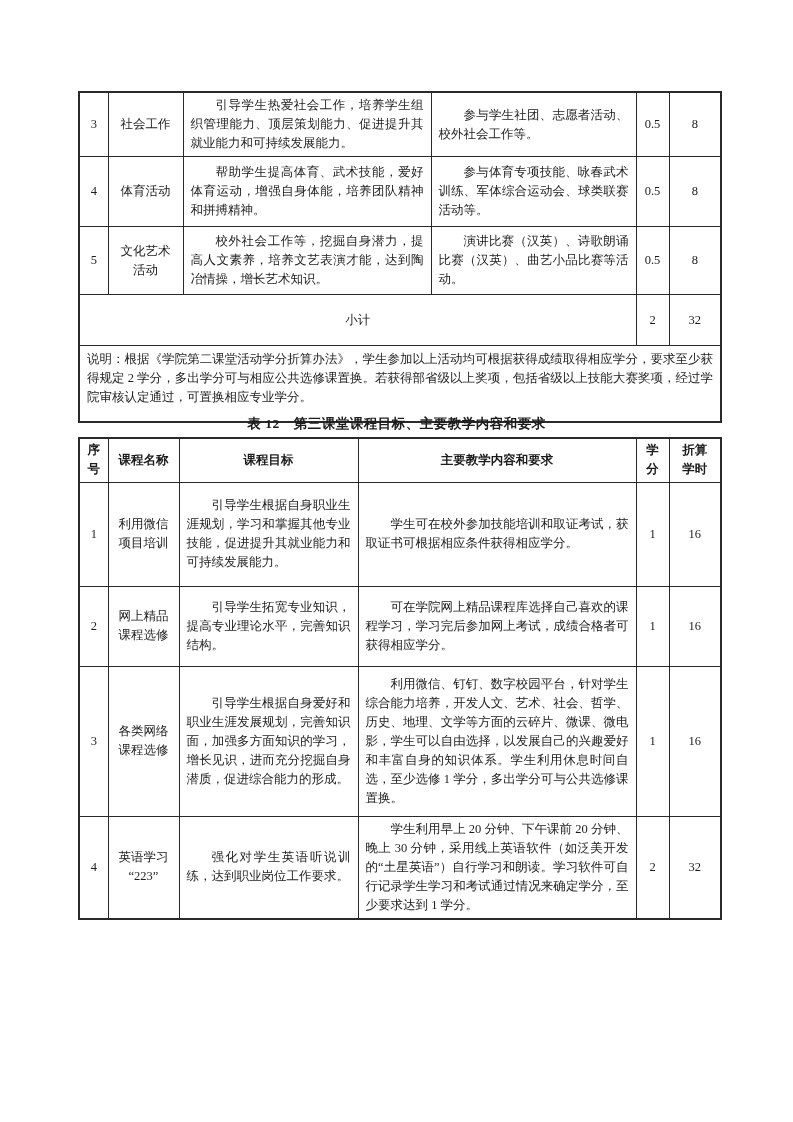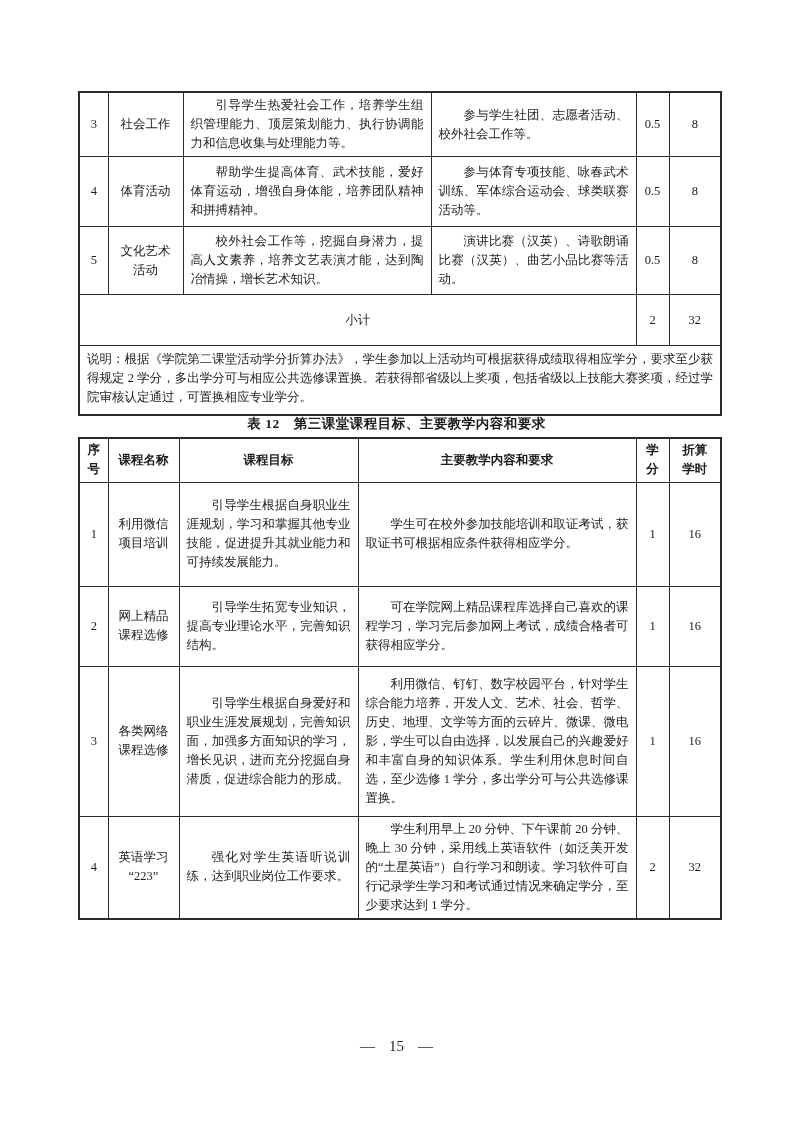--- a/index.html
+++ b/index.html
@@ -31,21 +31,21 @@
   }
   .c { text-align: center; }
   .prewrap { white-space: pre-line; margin-top: 28px; }
   .para {
     text-align: justify;
     text-indent: 2em;
     padding: 3px 7px;
   }
   .note-cell {
     text-align: justify;
-    padding: 4px 7px 6px 7px;
+    padding: 4px 7px 14px 7px;
     vertical-align: top;
   }
   .th { font-weight: bold; text-align: center; }
   .table-title {
     position: absolute;
     left: 0;
     top: 415px;
     width: 100%;
     text-align: center;
     font-weight: bold;
@@ -73,21 +73,21 @@
         <col style="width:75px">
         <col style="width:248px">
       <col style="width:205px">
         <col style="width:33px">
         <col style="width:52px">
     </colgroup>
     <tbody>
       <tr style="height:56px">
         <td class="c">3</td>
         <td class="c prewrap">社会工作</td>
-        <td class="para">引导学生热爱社会工作，培养学生组织管理能力、顶层策划能力、执行协调能力和信息收集与处理能力等。</td>
+        <td class="para">引导学生热爱社会工作，培养学生组织管理能力、顶层策划能力、促进提升其就业能力和可持续发展能力。</td>
         <td class="para">参与学生社团、志愿者活动、校外社会工作等。</td>
         <td class="c">0.5</td>
         <td class="c">8</td>
       </tr>
       <tr style="height:70px">
         <td class="c">4</td>
         <td class="c prewrap">体育活动</td>
         <td class="para">帮助学生提高体育、武术技能，爱好体育运动，增强自身体能，培养团队精神和拼搏精神。</td>
         <td class="para">参与体育专项技能、咏春武术训练、军体综合运动会、球类联赛活动等。</td>
         <td class="c">0.5</td>
@@ -168,17 +168,14 @@
         <td class="c prewrap">英语学习
 “223”</td>
         <td class="para">强化对学生英语听说训练，达到职业岗位工作要求。</td>
         <td class="para">学生利用早上 20 分钟、下午课前 20 分钟、晚上 30 分钟，采用线上英语软件（如泛美开发的“土星英语”）自行学习和朗读。学习软件可自行记录学生学习和考试通过情况来确定学分，至少要求达到 1 学分。</td>
         <td class="c">2</td>
         <td class="c">32</td>
       </tr>
     </tbody>
   </table>
 
-  <div class="footer">
-    <span>—</span><span>15</span><span>—</span>
-  </div>
 
 </div>
 
 </body></html>

